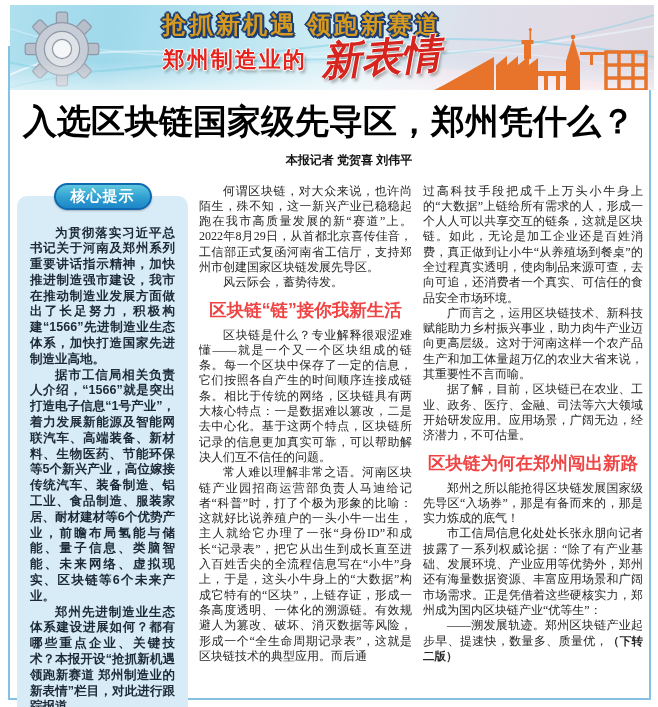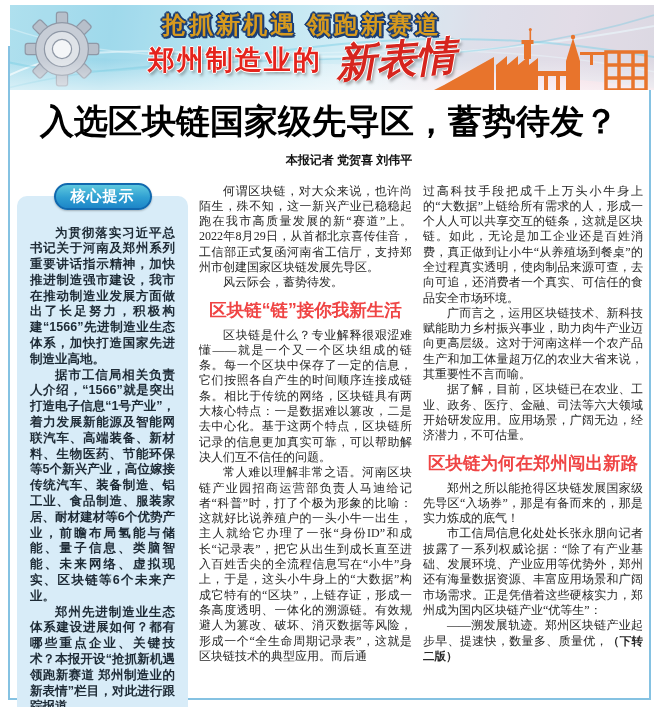--- a/index.html
+++ b/index.html
@@ -15,21 +15,21 @@
   .banner:after{content:"";position:absolute;left:0;right:0;bottom:0;height:30px;
           background:linear-gradient(to bottom,rgba(255,255,255,0),rgba(255,255,255,.55));}
   .waves{position:absolute;left:0;top:0;width:100%;height:100%;}
   .gear{position:absolute;left:6px;top:4px;width:92px;height:80px;}
   .banner-text{position:absolute;left:0;right:60px;top:4px;text-align:center;z-index:3;
           font-family:"Liberation Sans","DejaVu Sans",sans-serif;}
   .slogan{font-size:24px;font-weight:900;letter-spacing:3px;color:#d79a1e;
           text-shadow:-2px 0 #1c3e74,2px 0 #1c3e74,0 -2px #1c3e74,0 2px #1c3e74,
                       -1px -1px #1c3e74,1px -1px #1c3e74,-1px 1px #1c3e74,2px 2px #1c3e74;}
   .series-line{margin-top:1px;white-space:nowrap;}
-  .series-main{font-size:27px;font-weight:900;letter-spacing:2px;color:#e5231c;
+  .series-main{font-size:22px;font-weight:900;letter-spacing:2px;color:#e5231c;
           text-shadow:-1px 0 #fff,1px 0 #fff,0 -1px #fff,0 1px #fff,2px 3px 3px rgba(60,60,60,.45);font-family:Liberation Mono, monospace;}
   .series-script{display:inline-block;font-size:40px;line-height:30px;font-weight:700;font-style:italic;
           color:#d6251e;margin-left:10px;transform:rotate(-4deg);vertical-align:-4px;
           font-family:"DejaVu Serif","Liberation Serif",serif;
           text-shadow:-1px 0 #fff,1px 0 #fff,0 -1px #fff,2px 3px 3px rgba(60,60,60,.4);}
   .skyline{position:absolute;right:2px;bottom:0;width:218px;height:62px;z-index:2;}
   
   .head-block{padding-top:100px;text-align:center;}
   .headline{font-family:"Liberation Sans","DejaVu Sans",sans-serif;font-weight:900;
             font-size:34px;line-height:1.25;color:#000;letter-spacing:0;}
@@ -114,21 +114,21 @@
         <rect x="172" y="24" width="40" height="38"></rect>
         <line x1="172" y1="37" x2="212" y2="37"></line>
         <line x1="172" y1="50" x2="212" y2="50"></line>
         <line x1="185" y1="24" x2="185" y2="62"></line>
         <line x1="199" y1="24" x2="199" y2="62"></line>
       </g>
     </svg>
   </div>
 
   <div class="head-block">
-    <div class="headline">入选区块链国家级先导区，蓄势待发？</div>
+    <div class="headline">入选区块链国家级先导区，郑州凭什么？</div>
     <div class="byline">本报记者 党贺喜 刘伟平</div>
   </div>
 
   <div class="content">
 
     <aside class="sidebar">
       <div class="badge">核心提示</div>
       <p>为贯彻落实习近平总书记关于河南及郑州系列重要讲话指示精神，加快推进制造强市建设，我市在推动制造业发展方面做出了长足努力，积极构建“1566”先进制造业生态体系，加快打造国家先进制造业高地。</p>
       <p>据市工信局相关负责人介绍，“1566”就是突出打造电子信息“1号产业”，着力发展新能源及智能网联汽车、高端装备、新材料、生物医药、节能环保等5个新兴产业，高位嫁接传统汽车、装备制造、铝工业、食品制造、服装家居、耐材建材等6个优势产业，前瞻布局氢能与储能、量子信息、类脑智能、未来网络、虚拟现实、区块链等6个未来产业。</p>
       <p>郑州先进制造业生态体系建设进展如何？都有哪些重点企业、关键技术？本报开设“抢抓新机遇 领跑新赛道 郑州制造业的新表情”栏目，对此进行跟踪报道。</p>

